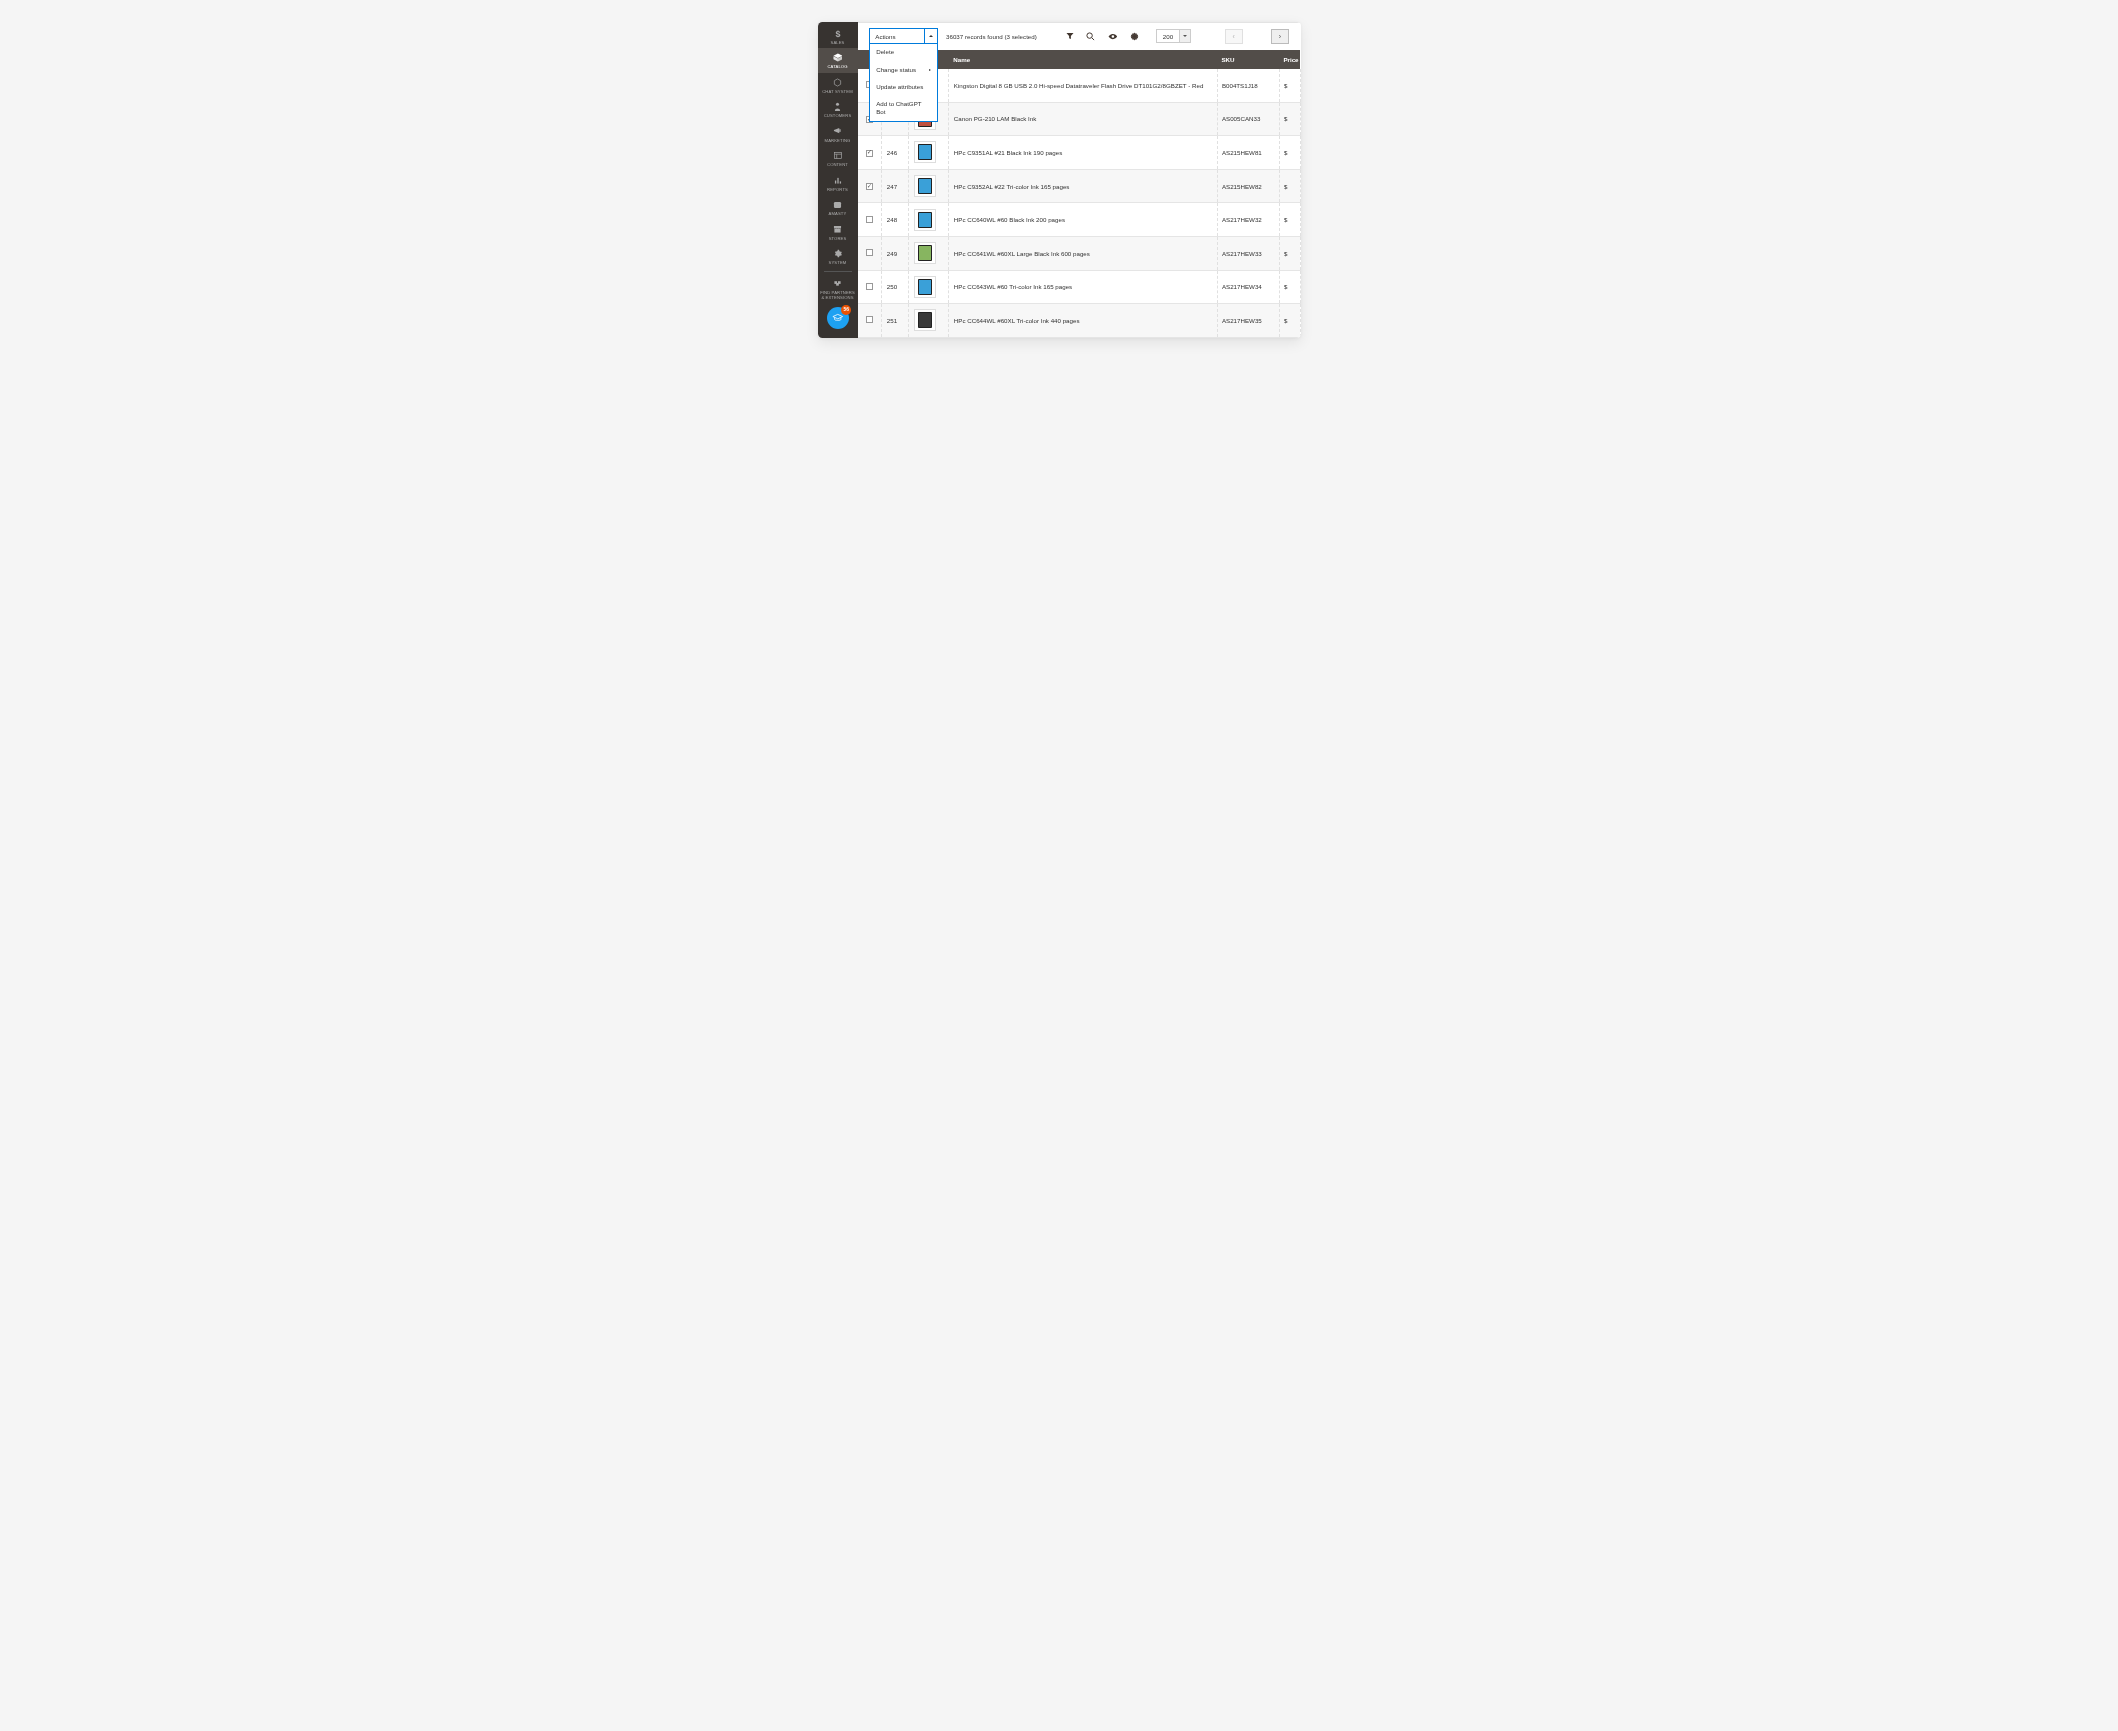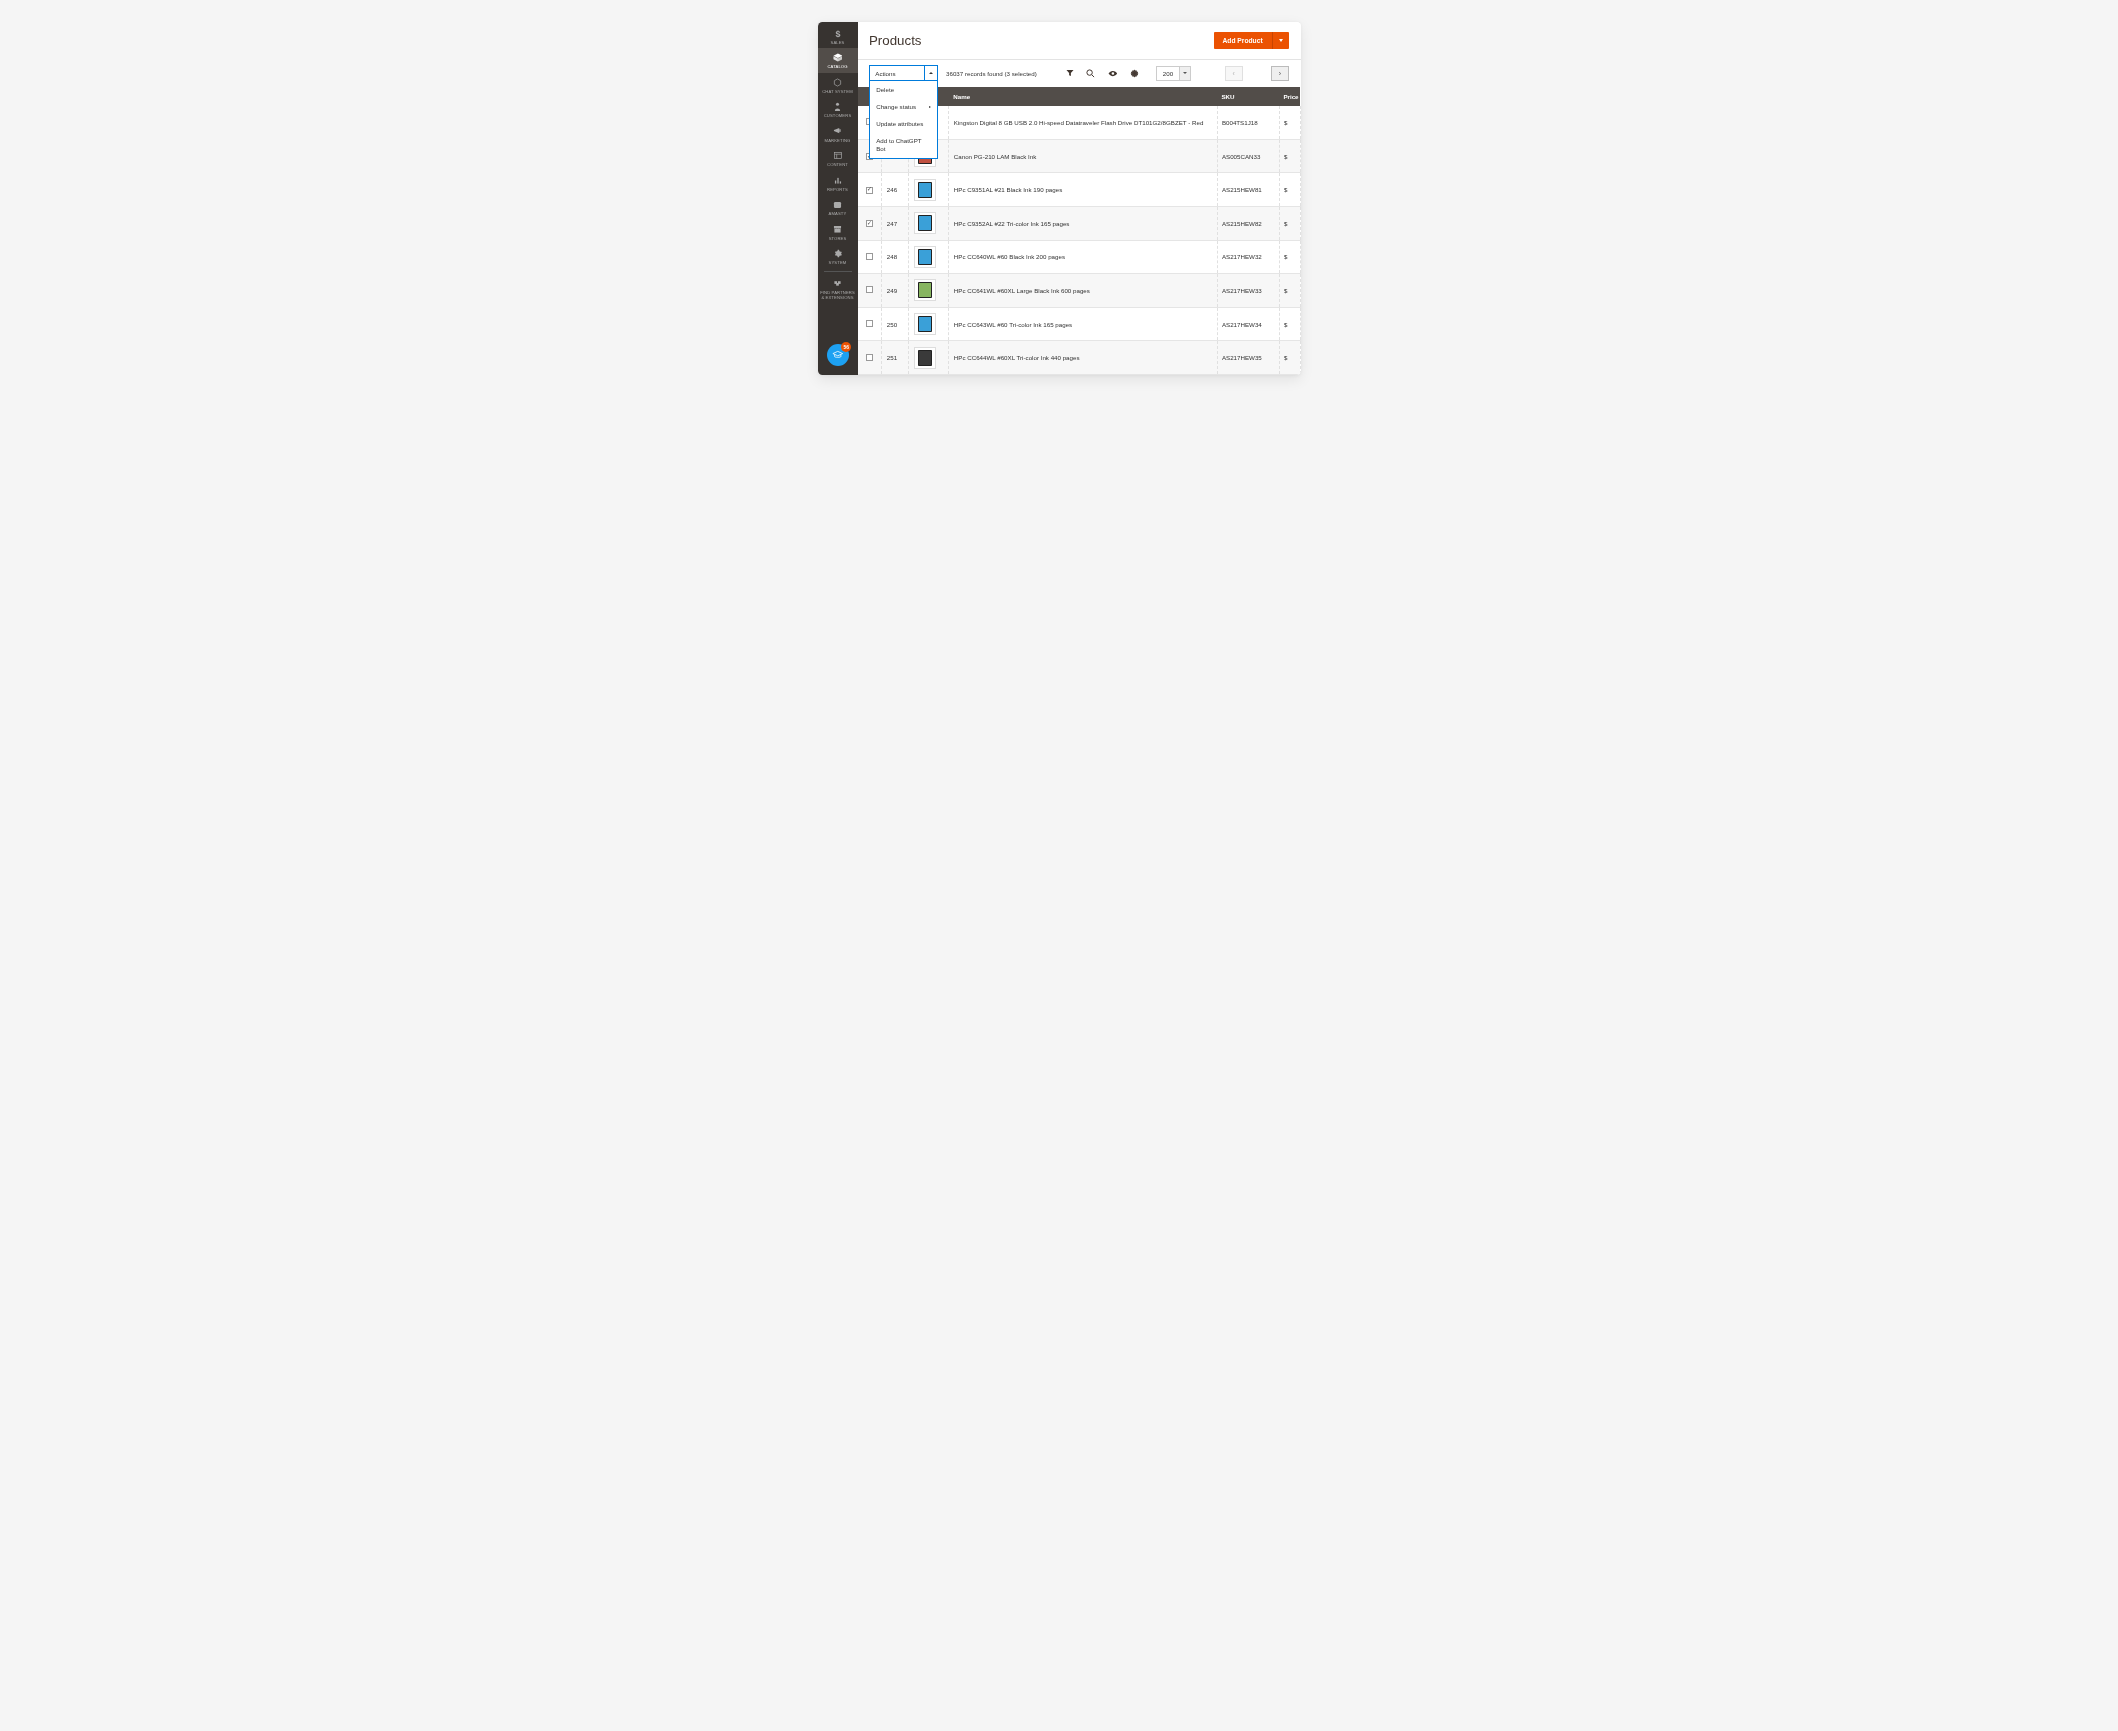--- a/index.html
+++ b/index.html
@@ -336,29 +336,20 @@
             <polygon points="13,3 24,8 13,13 2,8" fill="none"></polygon>
             <path d="M6 10 v5 c0 2 14 2 14 0 v-5" fill="none"></path>
           </svg>
       </div>
       <div class="academy-count">56</div>
     </div>
   </nav>
 
   <div class="main">
 
-    <div class="header">
-      <h1 class="page-title">Products</h1>
-      <div class="add-product-btn">
-        <span class="label">Add Product</span>
-        <span class="caret">
-            <span class="tri-down-white"></span>
-          </span>
-      </div>
-    </div>
 
     <div class="toolbar">
       <div class="actions-btn">
         <span class="text">Actions</span>
         <span class="dd">
             <span class="tri-up"></span>
           </span>
       </div>
 
       <div class="actions-menu">

